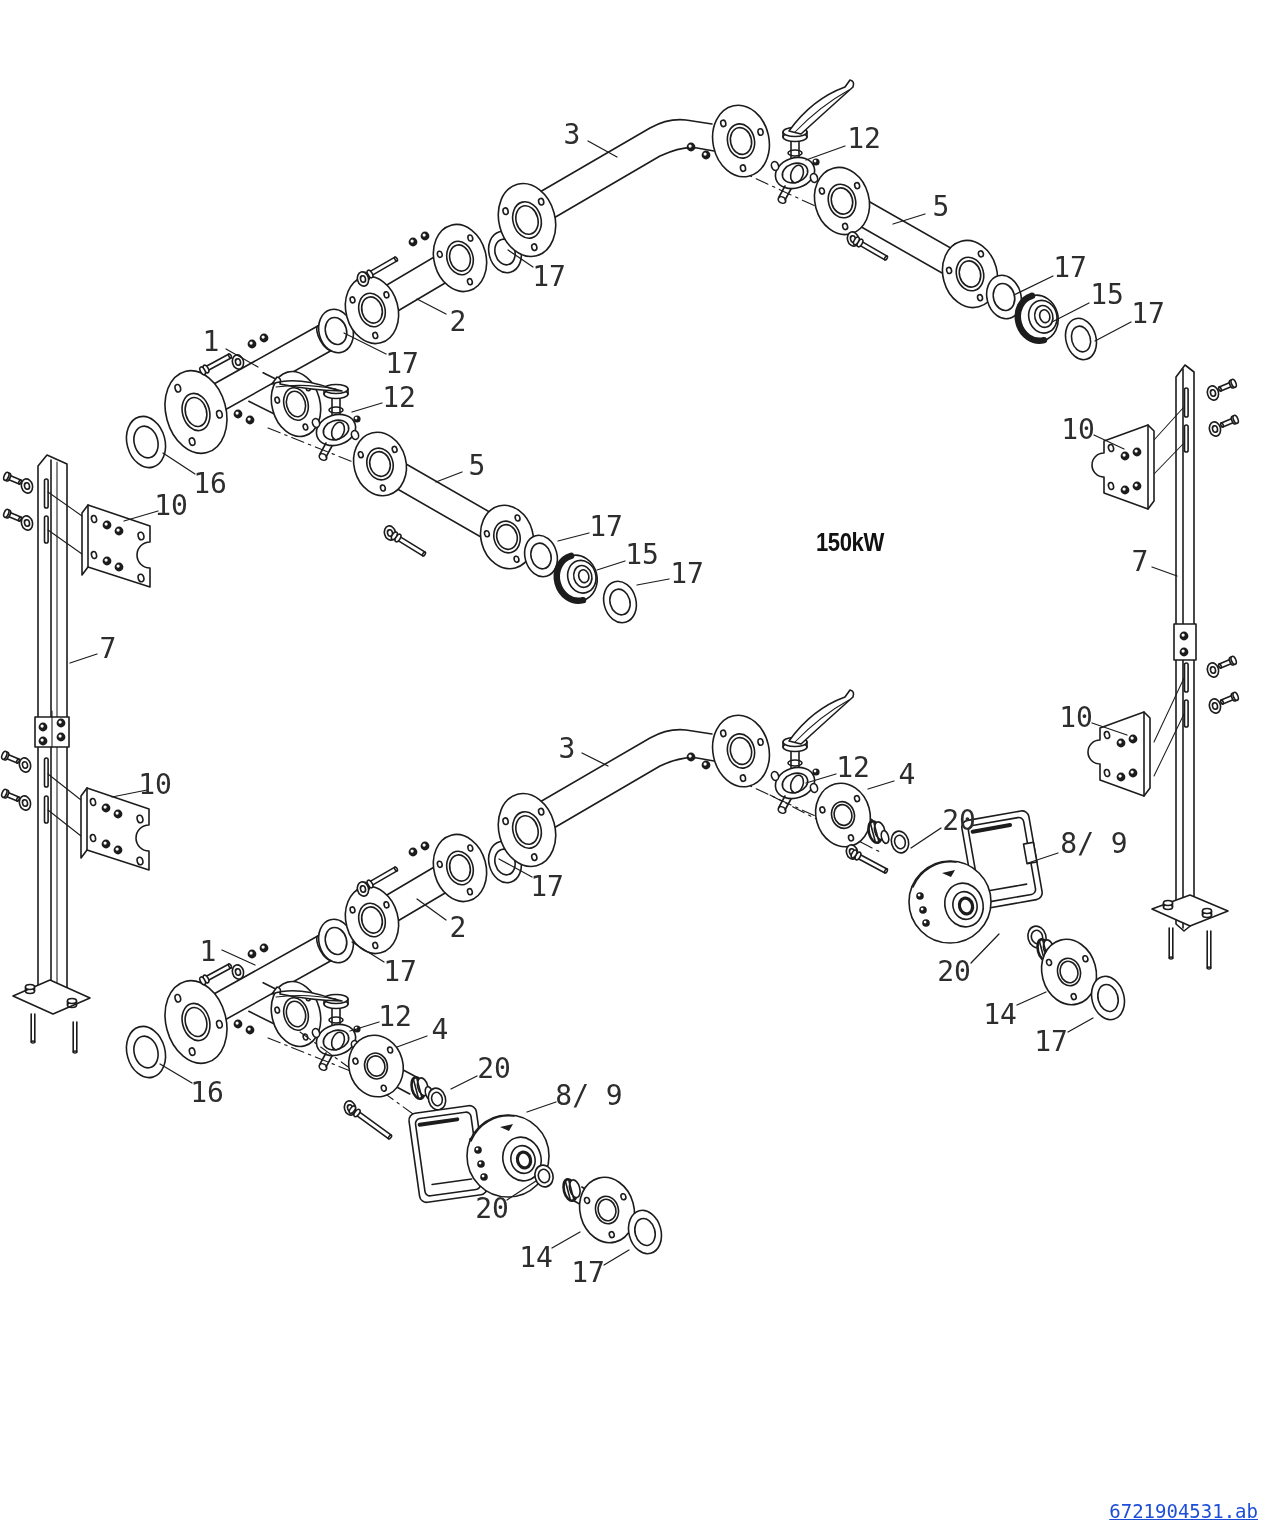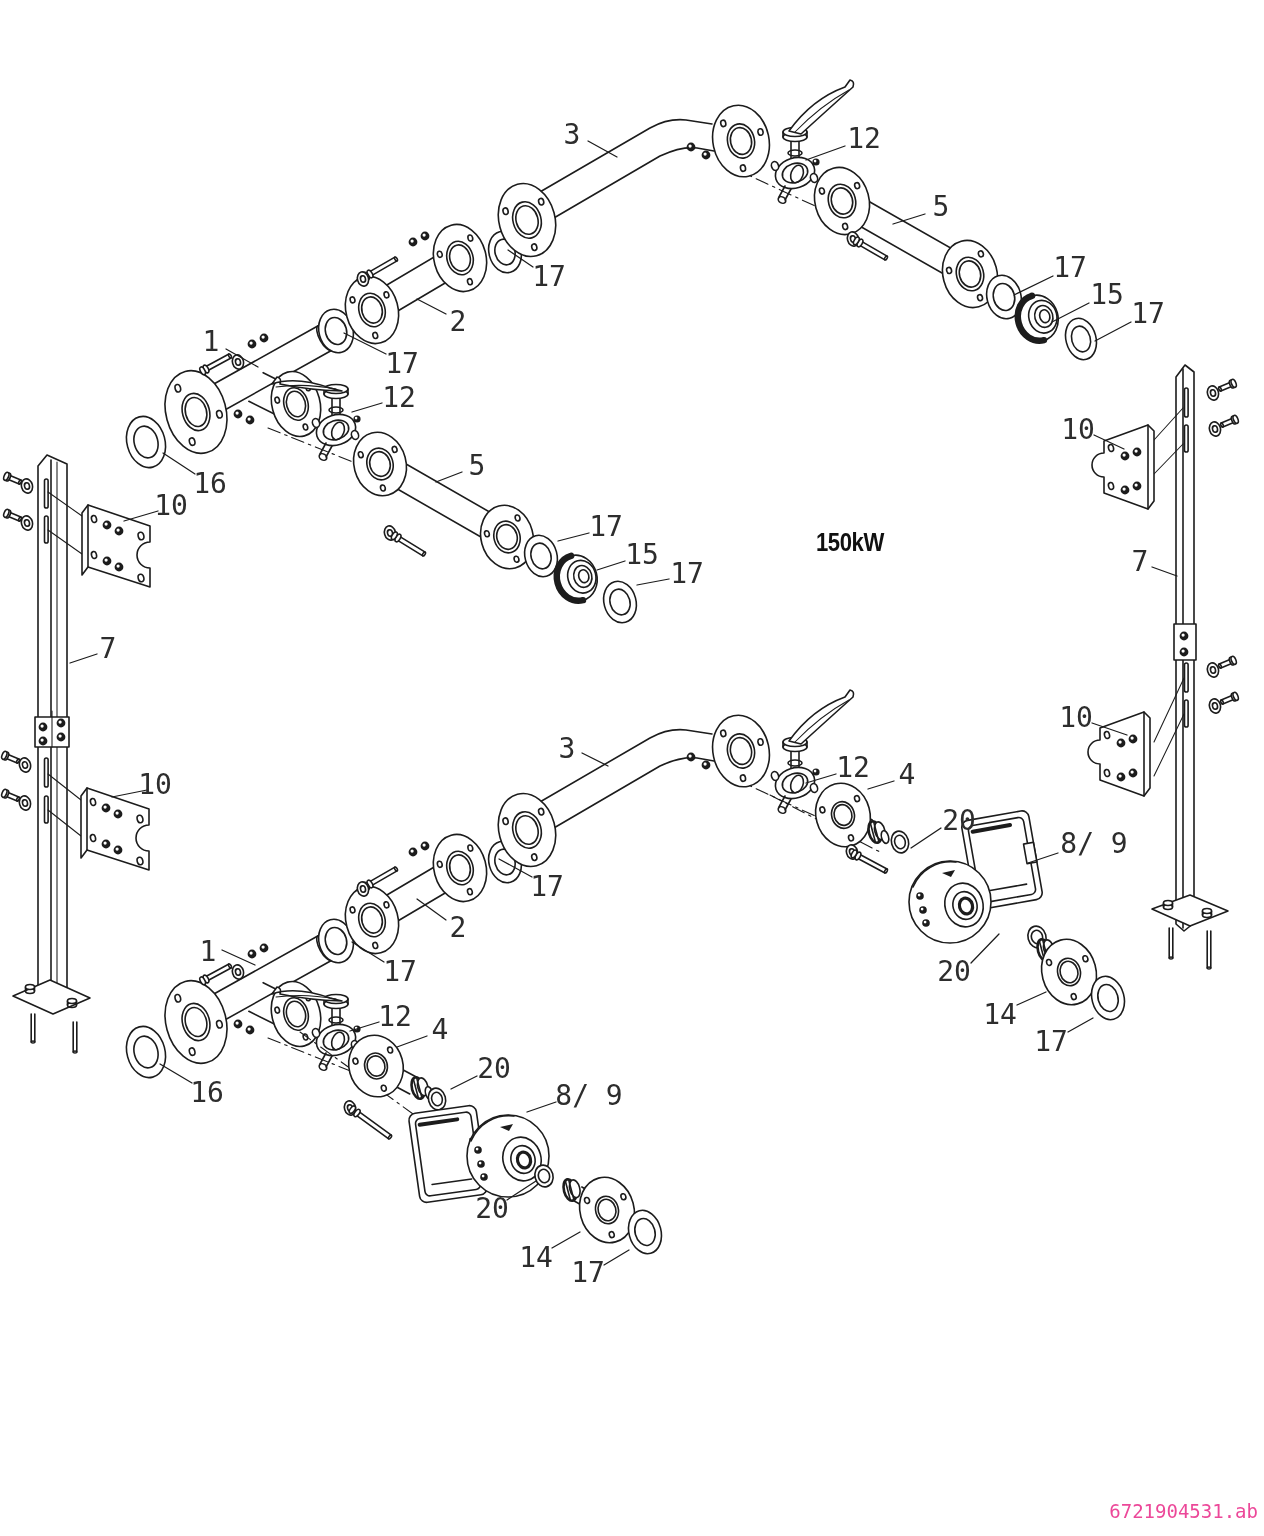--- a/index.html
+++ b/index.html
@@ -13,21 +13,21 @@
   #diagram .thin{stroke-width:1.05;}
   #diagram .lead{stroke-width:1.25;}
   #diagram .b2{stroke-width:2.6;}
   #diagram .thick{stroke-width:4;}
   #diagram .thick2{stroke-width:3.2;}
   #diagram .band{stroke-width:6.5;}
   #diagram .dash{stroke-dasharray:13 5 2.5 5;stroke-width:1.1;}
   #diagram text.callout{font:28px "DejaVu Sans Mono",monospace;fill:#2d2d2d;stroke:none;}
   .power{position:absolute;left:816px;top:527px;font:700 26px "Liberation Sans",sans-serif;
          color:#111;transform:scaleX(0.85);transform-origin:left top;letter-spacing:-0.5px;}
-  .docnum{position:absolute;right:6px;top:1500px;font:19px "DejaVu Sans Mono",monospace;color:#ec4899;}
+  .docnum{position:absolute;right:6px;top:1500px;font:19px "DejaVu Sans Mono",monospace;color:#1d4ed8;text-decoration:underline;}
 </style>
 </head>
 <body>
 
 <div class="stage">
   <svg id="diagram" width="1264" height="1536" viewBox="0 0 1264 1536">
       <g>
         <path d="M 38,466 L 47,455 L 67,464 L 67,989 L 57,998 L 38,991 Z" class="w"></path>
         <line x1="51" y1="460" x2="51" y2="993"></line>
         <line x1="57" y1="462" x2="57" y2="995" class="thin"></line>

